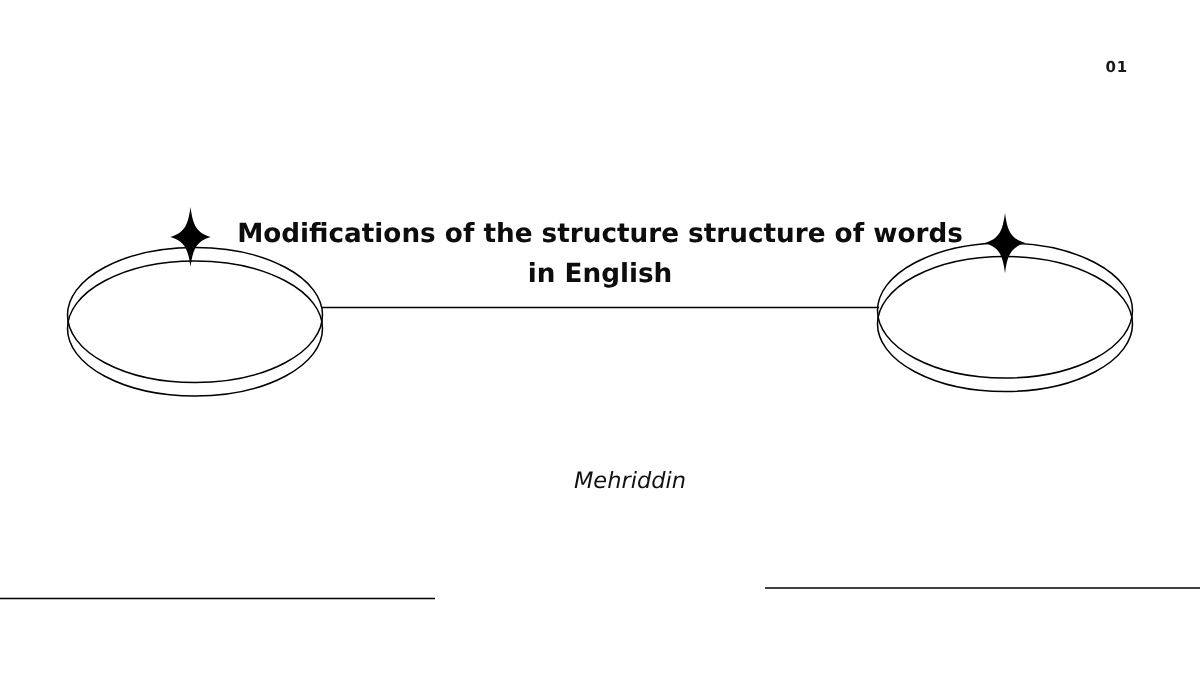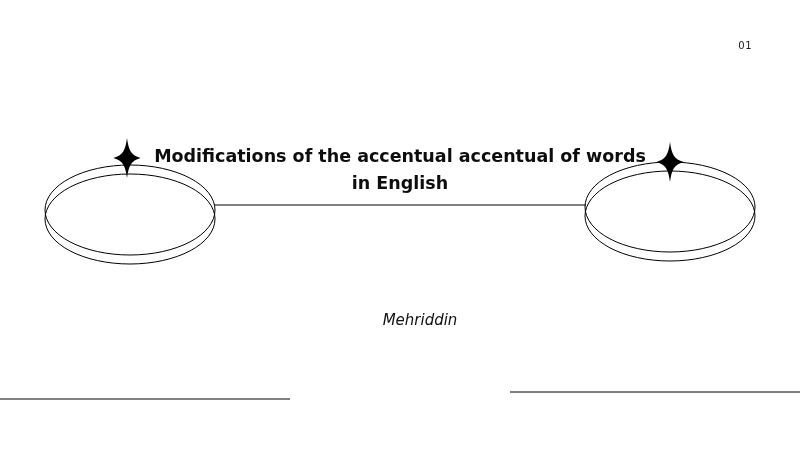--- a/index.html
+++ b/index.html
@@ -20,21 +20,21 @@
       overflow: hidden;
     }
 
     .page-number {
       position: absolute;
       top: 40px;
       right: 48px;
       font-size: 10px;
       letter-spacing: 0.5px;
       color: #1a1a1a;
-      font-weight: 400;
+      font-weight: 700;
     }
 
     .shapes {
       position: absolute;
       top: 0;
       left: 0;
       width: 800px;
       height: 450px;
       display: block;
     }
@@ -85,17 +85,17 @@
 
     <path fill="#000000" transform="translate(670,162)" d="M 0 -20 C 1.6 -7.5, 4.2 -2.8, 13.5 0 C 4.2 2.8, 1.6 7.5, 0 20 C -1.6 7.5, -4.2 2.8, -13.5 0 C -4.2 -2.8, -1.6 -7.5, 0 -20 Z"></path>
 
     <line x1="0" y1="399" x2="290" y2="399" stroke="#000000" stroke-width="1"></line>
 
     <line x1="510" y1="392" x2="800" y2="392" stroke="#000000" stroke-width="1"></line>
   </svg>
 
   <div class="page-number">01</div>
 
-  <h1 class="slide-title">Modifications of the accentual accentual of words in English</h1>
+  <h1 class="slide-title">Modifications of the structure structure of words in English</h1>
 
   <div class="author-name">Mehriddin</div>
 
 </div>
 
 </body></html>

